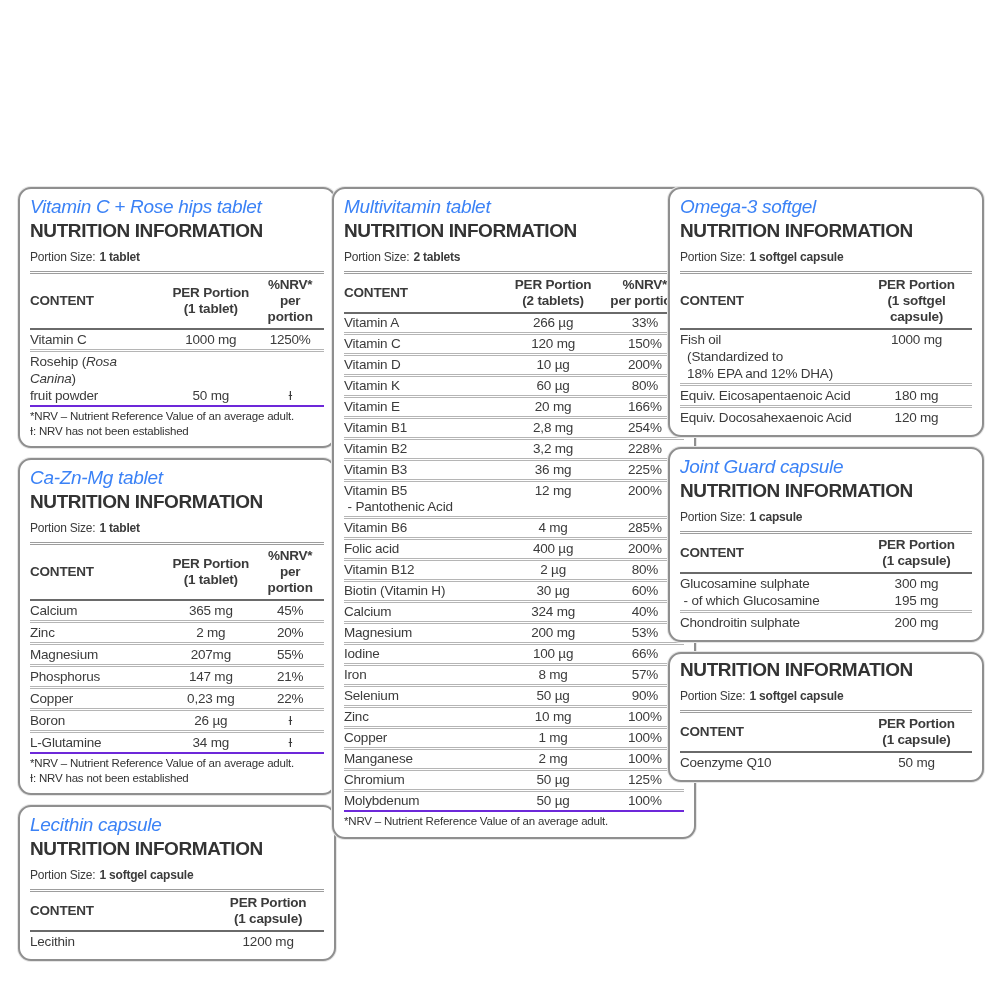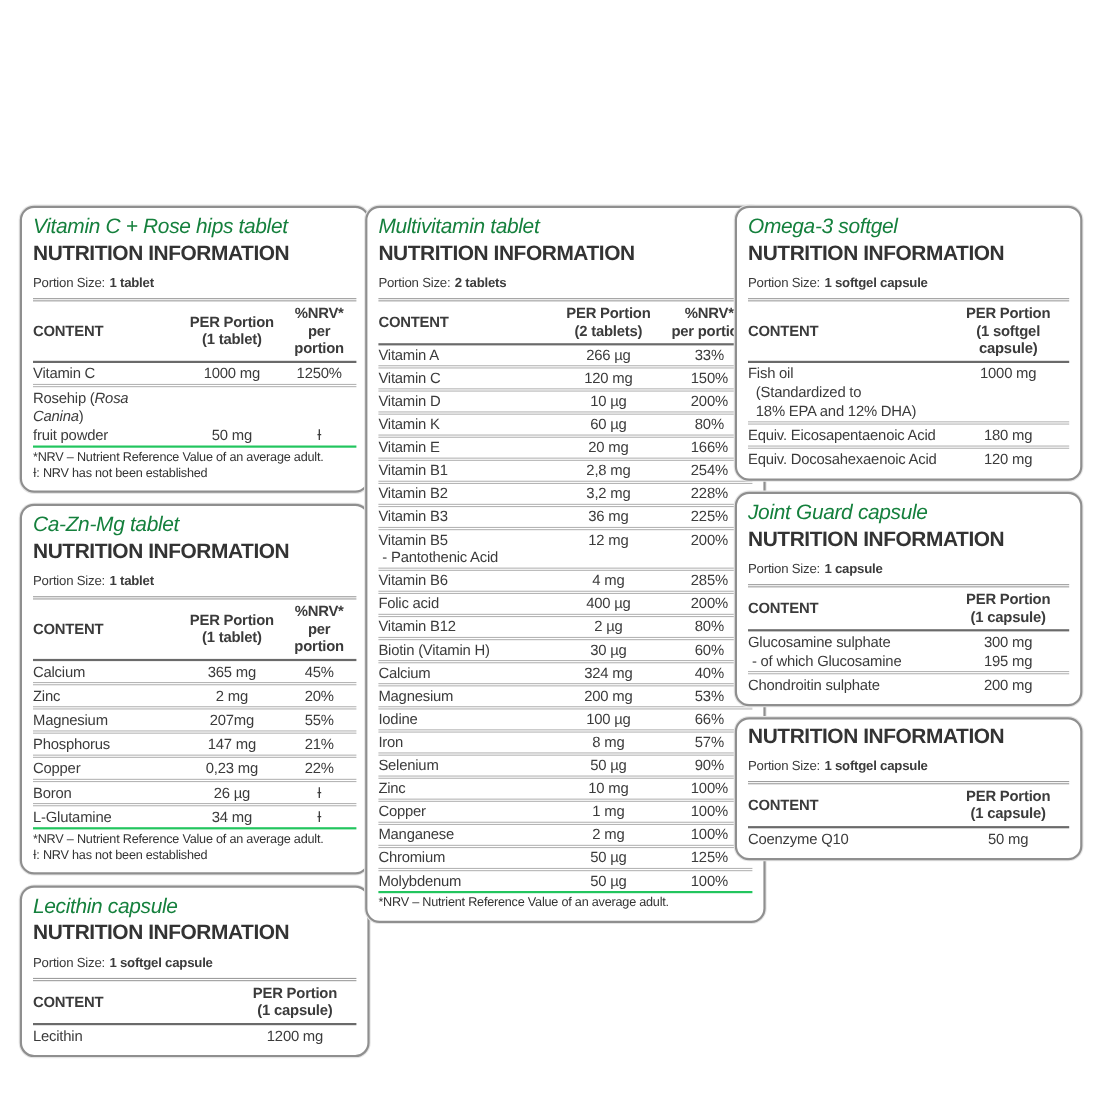--- a/index.html
+++ b/index.html
@@ -33,21 +33,21 @@
     background: #ffffff;
     box-shadow: 0 0 0 1px #e6e6e6;
   }
   .title {
     margin: 2px 0 0 0;
     font-size: 19px;
     font-weight: 400;
     font-style: italic;
     letter-spacing: -0.3px;
     line-height: 24px;
-    color: #15803d;
+    color: #3b82f6;
   }
   .heading {
     margin: 0 0 5px 0;
     font-size: 19px;
     font-weight: 700;
     letter-spacing: -0.4px;
     line-height: 23px;
     color: #333333;
   }
   .portion {
@@ -85,21 +85,21 @@
     display: grid;
     font-size: 13.5px;
     line-height: 17px;
     letter-spacing: -0.2px;
   }
   .panel-multivitamin .line { line-height: 16px; }
   .cell.name { text-align: left; white-space: pre-wrap; }
   .cell.amount, .cell.nrv { text-align: center; }
 
   .footnotes {
-    border-top: 2px solid #22c55e;
+    border-top: 2px solid #6d28d9;
     padding-top: 2px;
   }
   .footnote {
     font-size: 11.5px;
     line-height: 14.5px;
     letter-spacing: -0.2px;
     color: #333333;
   }
 </style>
 </head>

